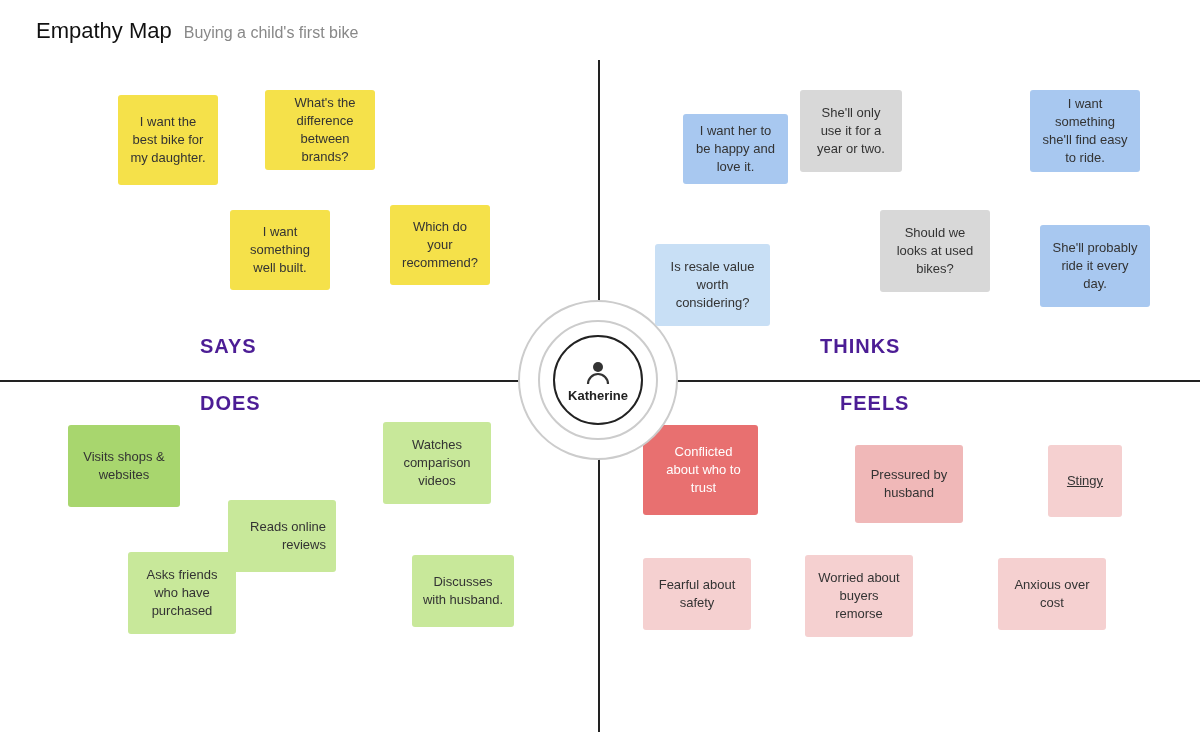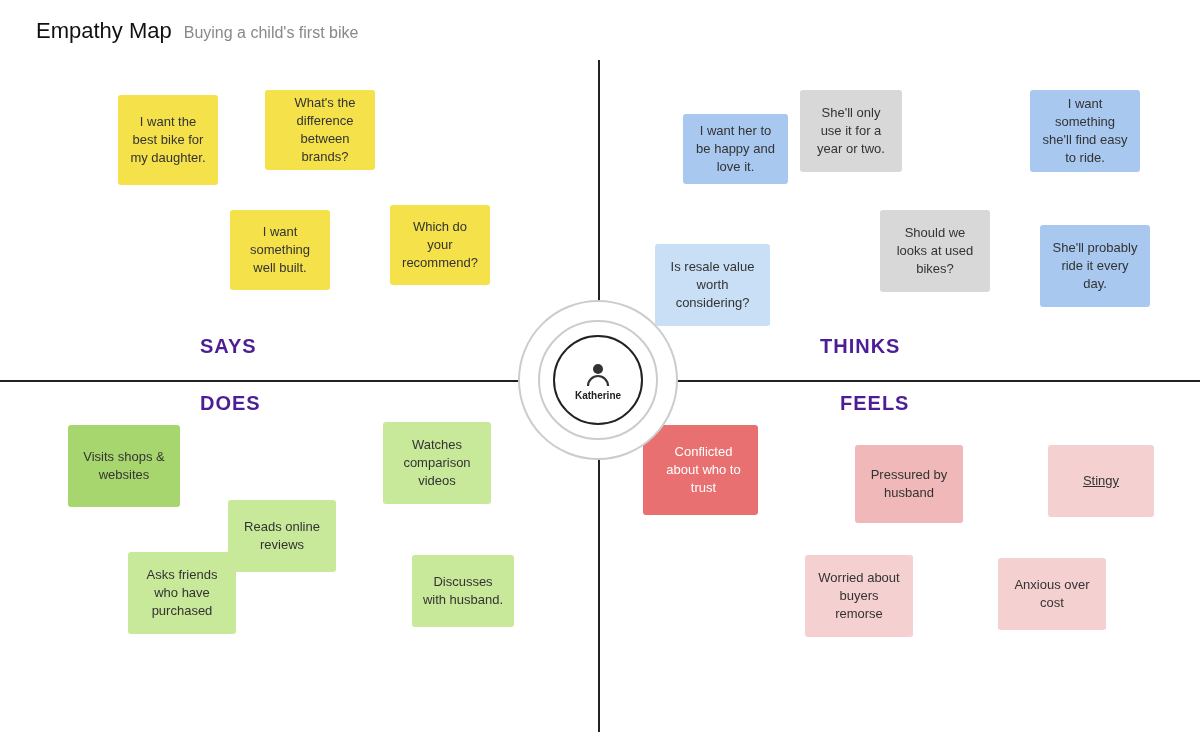--- a/index.html
+++ b/index.html
@@ -96,21 +96,21 @@
       justify-content: center;
     }
 
     
     .person-icon {
       width: 28px;
       height: 28px;
     }
 
     .center-name {
-      font-size: 10px;
+      font-size: 13px;
       font-weight: 600;
       color: #222;
       margin-top: 2px;
       text-align: center;
     }
 
     
     .quadrant-label {
       position: absolute;
       font-size: 20px;
@@ -200,41 +200,44 @@
   <div class="sticky sticky-gray" style="top:210px;left:880px;width:110px;height:82px;padding-left:10px;">
     <span>Should we looks at used bikes?</span>
   </div>
   <div class="sticky sticky-blue" style="top:225px;left:1040px;width:110px;height:82px;">
     <span>She'll probably ride it every day.</span>
   </div>
 
   <div class="sticky sticky-green" style="top:425px;left:68px;width:112px;height:82px;">
     <span>Visits shops &amp; websites</span>
   </div>
-  <div class="sticky sticky-green-light" style="top:500px;left:228px;width:108px;height:72px;">
+  <div class="sticky sticky-green-light" style="top:500px;left:228px;width:108px;height:72px;text-align:right;">
     <span>Reads online reviews</span>
   </div>
   <div class="sticky sticky-green-light" style="top:422px;left:383px;width:108px;height:82px;">
     <span>Watches comparison videos</span>
   </div>
   <div class="sticky sticky-green-light" style="top:552px;left:128px;width:108px;height:82px;">
     <span>Asks friends who have purchased</span>
   </div>
   <div class="sticky sticky-green-light" style="top:555px;left:412px;width:102px;height:72px;">
     <span>Discusses with husband.</span>
   </div>
 
   <div class="sticky sticky-red" style="top:425px;left:643px;width:115px;height:90px;">
     <span>Conflicted about who to trust</span>
   </div>
   <div class="sticky sticky-pink" style="top:445px;left:855px;width:108px;height:78px;">
     <span>Pressured by husband</span>
   </div>
-  <div class="sticky sticky-pink-light" style="top:445px;left:1048px;width:106px;height:72px;text-decoration:underline;">
+  <div class="sticky sticky-pink-light" style="top:445px;left:1048px;width:74px;height:72px;text-decoration:underline;">
     <span>Stingy</span>
+  </div>
+  <div class="sticky sticky-pink-light" style="top:558px;left:643px;width:108px;height:72px;">
+    <span>Fearful about safety</span>
   </div>
   <div class="sticky sticky-pink-light" style="top:555px;left:805px;width:108px;height:82px;">
     <span>Worried about buyers remorse</span>
   </div>
   <div class="sticky sticky-pink-light" style="top:558px;left:998px;width:108px;height:72px;">
     <span>Anxious over cost</span>
   </div>
 
 </div>
 

